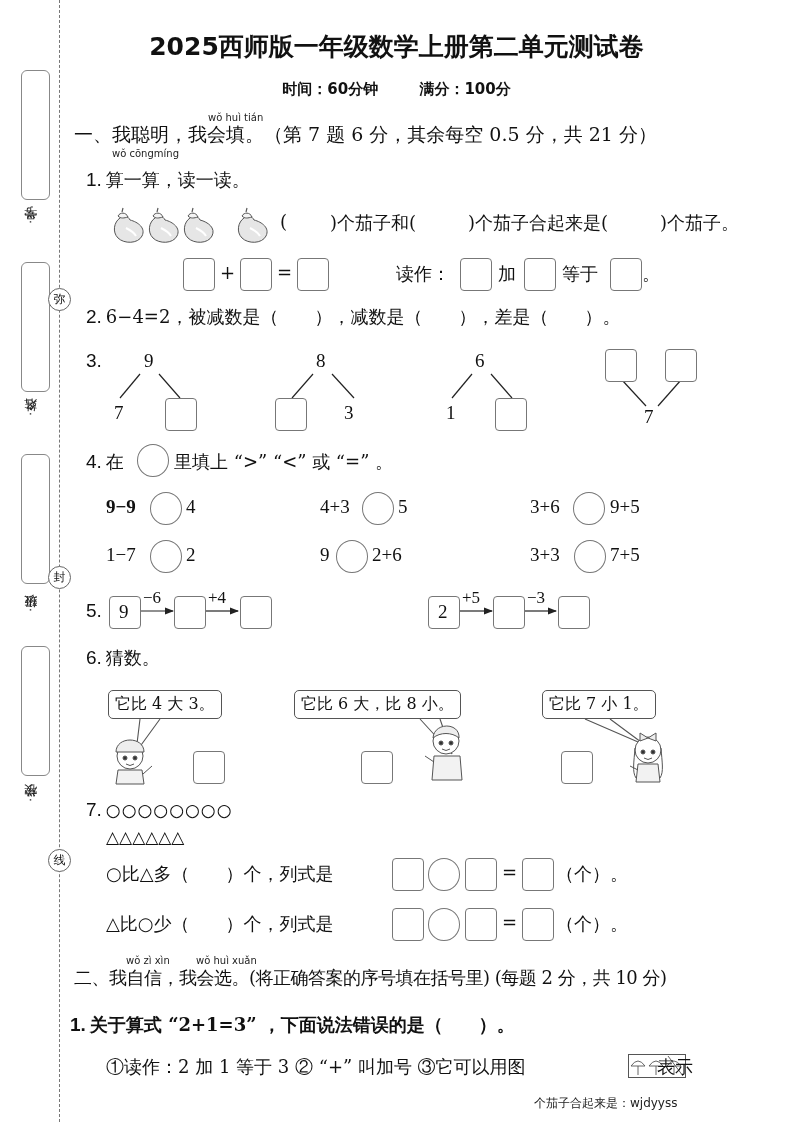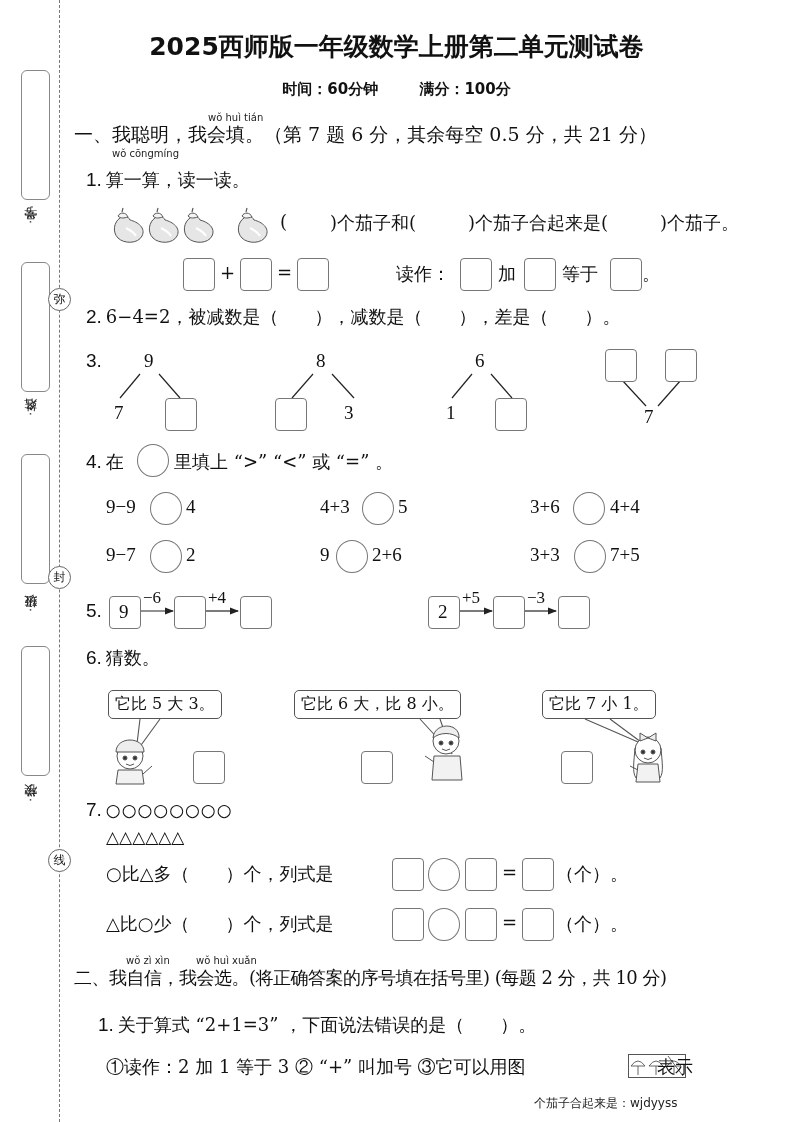--- a/index.html
+++ b/index.html
@@ -140,33 +140,33 @@
 <div class="box" style="left:605px;top:349px;"></div>
 <div class="box" style="left:665px;top:349px;"></div>
 <div class="num" style="left:644px;top:406px;">7</div>
 
 <div class="q" style="left:86px;top:450px;">
   <span class="qn">4.</span><span>在</span>
 </div>
 <div class="circ" style="left:137px;top:444px;"></div>
 <div class="q" style="left:174px;top:450px;">里填上 “&gt;” “&lt;” 或 “=” 。</div>
 
-<div class="num" style="left:106px;top:496px;">9−9</div>
+<div class="num" style="left:106px;top:496px;font-weight:bold;">9−9</div>
 <div class="circ" style="left:150px;top:492px;"></div>
 <div class="num" style="left:186px;top:496px;">4</div>
 
 <div class="num" style="left:320px;top:496px;">4+3</div>
 <div class="circ" style="left:362px;top:492px;"></div>
 <div class="num" style="left:398px;top:496px;">5</div>
 
 <div class="num" style="left:530px;top:496px;">3+6</div>
 <div class="circ" style="left:573px;top:492px;"></div>
-<div class="num" style="left:610px;top:496px;">4+4</div>
-
-<div class="num" style="left:106px;top:544px;">9−7</div>
+<div class="num" style="left:610px;top:496px;">9+5</div>
+
+<div class="num" style="left:106px;top:544px;">1−7</div>
 <div class="circ" style="left:150px;top:540px;"></div>
 <div class="num" style="left:186px;top:544px;">2</div>
 
 <div class="num" style="left:320px;top:544px;">9</div>
 <div class="circ" style="left:336px;top:540px;"></div>
 <div class="num" style="left:372px;top:544px;">2+6</div>
 
 <div class="num" style="left:530px;top:544px;">3+3</div>
 <div class="circ" style="left:574px;top:540px;"></div>
 <div class="num" style="left:610px;top:544px;">7+5</div>
@@ -198,21 +198,21 @@
 </div>
 <div class="num" style="left:462px;top:588px;font-size:17px;">+5</div>
 <div class="box" style="left:493px;top:596px;"></div>
 <div class="num" style="left:527px;top:588px;font-size:17px;">−3</div>
 <div class="box" style="left:558px;top:596px;"></div>
 
 <div class="q" style="left:86px;top:646px;">
   <span class="qn">6.</span><span>猜数。</span>
 </div>
 
-<div class="bubble" style="left:108px;top:690px;">它比 5 大 3。</div>
+<div class="bubble" style="left:108px;top:690px;">它比 4 大 3。</div>
 <div class="bubble" style="left:294px;top:690px;">它比 6 大，比 8 小。</div>
 <div class="bubble" style="left:542px;top:690px;">它比 7 小 1。</div>
 
 <svg style="left:0;top:0;" width="793" height="1122">
 
   <g fill="#fff" stroke="#555" stroke-width="1.1">
     <path d="M140 719 L136 752 L160 719"></path>
     <path d="M420 719 L452 754 L440 719"></path>
     <path d="M585 719 L645 745 L610 719"></path>
   </g>
@@ -271,21 +271,21 @@
 <div class="circ" style="left:428px;top:908px;"></div>
 <div class="box" style="left:465px;top:908px;"></div>
 <div class="txt" style="left:502px;top:912px;">=</div>
 <div class="box" style="left:522px;top:908px;"></div>
 <div class="txt" style="left:556px;top:912px;">（个）。</div>
 
 <div class="pinyin" style="left:126px;top:955px;">wǒ zì xìn</div>
 <div class="pinyin" style="left:196px;top:955px;">wǒ huì xuǎn</div>
 <div class="sec" style="top:966px;font-size:18px;letter-spacing:-0.5px;">二、我自信，我会选。(将正确答案的序号填在括号里) (每题 2 分，共 10 分)</div>
 
-<div class="q" style="left:98px;top:1013px;">
+<div class="q" style="left:70px;top:1013px;font-weight:bold;">
   <span class="qn">1.</span><span>关于算式 “2+1=3” ，下面说法错误的是（　　）。</span>
 </div>
 
 <div class="txt" style="left:106px;top:1055px;">①读作：2 加 1 等于 3  ② “+” 叫加号  ③它可以用图</div>
 <svg style="left:628px;top:1054px;" width="58" height="24">
   <rect x="0.5" y="0.5" width="57" height="23" fill="#fff" stroke="#555"></rect>
   <g stroke="#555" fill="#fff" stroke-width="0.9">
     <path d="M3 12 Q10 2 17 12 Z"></path>
       <line x1="10" y1="12" x2="10" y2="21"></line>
     <path d="M21 12 Q28 2 35 12 Z"></path>

